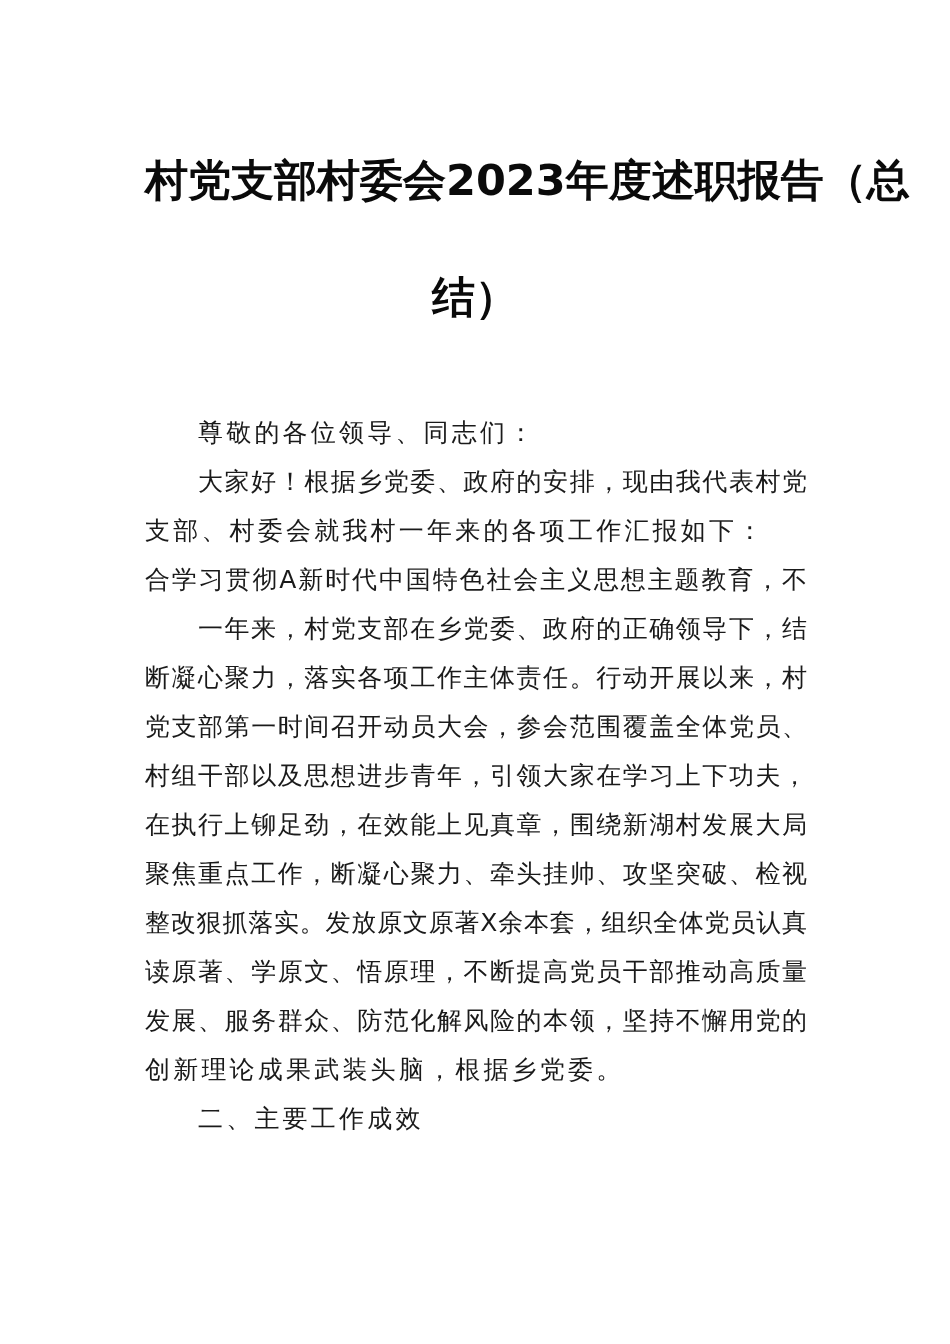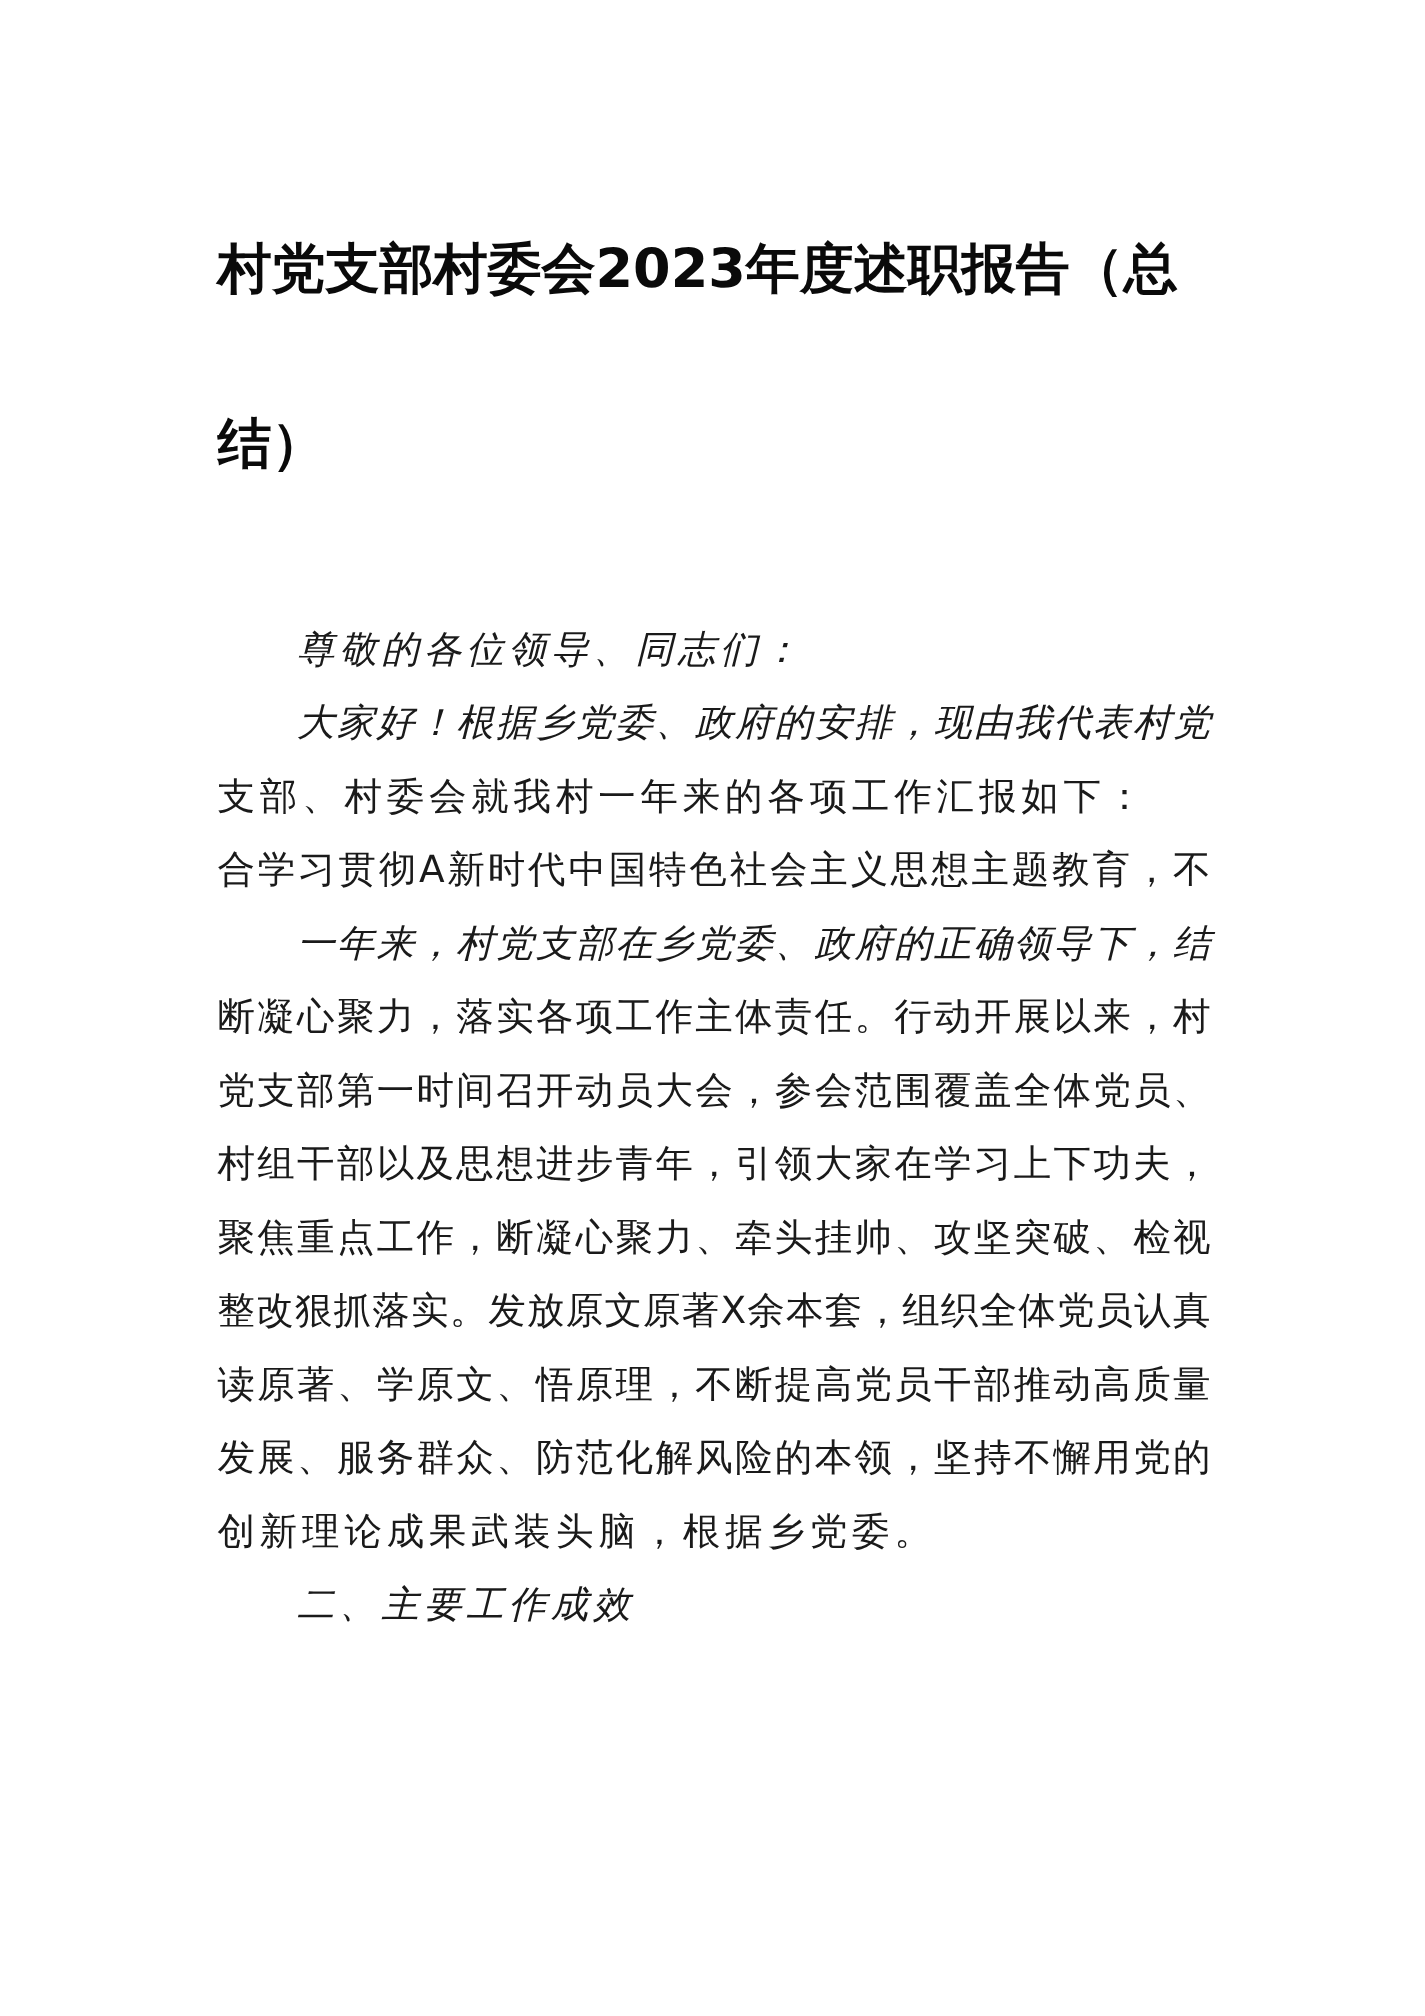--- a/index.html
+++ b/index.html
@@ -19,23 +19,24 @@
       position: absolute;
       left: 0; top: 0;
       width: 950px;
       height: 1344px;
       background: #ffffff;
     }
     .title {
       position: absolute;
       left: 145px;
       width: 660px;
+      text-align: center;
       font-family: "DejaVu Sans", "Liberation Sans", sans-serif;
       font-weight: bold;
-      font-size: 36px;
+      font-size: 43px;
       line-height: 40px;
       letter-spacing: 0px;
       color: #0a0a0a;
       white-space: nowrap;
     }
     .title.l1 { top: 160px; }
     .title.l2 { top: 277px; }
     .body {
       position: absolute;
       left: 145px;
@@ -44,39 +45,40 @@
     }
     .line {
       height: 49px;
       line-height: 38px;
       font-size: 25px;
       color: #1a1a1a;
       white-space: nowrap;
       letter-spacing: 3.2px;
       font-family: "DejaVu Sans", "Liberation Sans", sans-serif;
     }
-    .line.indent { padding-left: 53px; font-style: italic; }
+    .line.indent { padding-left: 53px; }
     .line.justify { text-align: justify; text-align-last: justify; letter-spacing: 0; }
   </style>
 </head>
 <body>
 
 <div class="page">
   <div class="title l1">村党支部村委会2023年度述职报告（总</div>
   <div class="title l2">结）</div>
 
   <div class="body">
     <div class="line indent">尊敬的各位领导、同志们：</div>
     <div class="line indent justify">大家好！根据乡党委、政府的安排，现由我代表村党</div>
     <div class="line">支部、村委会就我村一年来的各项工作汇报如下：</div>
     <div class="line justify">合学习贯彻A新时代中国特色社会主义思想主题教育，不</div>
     <div class="line indent justify">一年来，村党支部在乡党委、政府的正确领导下，结</div>
     <div class="line justify">断凝心聚力，落实各项工作主体责任。行动开展以来，村</div>
     <div class="line justify">党支部第一时间召开动员大会，参会范围覆盖全体党员、</div>
     <div class="line justify">村组干部以及思想进步青年，引领大家在学习上下功夫，</div>
+    <div class="line justify">在执行上铆足劲，在效能上见真章，围绕新湖村发展大局</div>
     <div class="line justify">聚焦重点工作，断凝心聚力、牵头挂帅、攻坚突破、检视</div>
     <div class="line justify">整改狠抓落实。发放原文原著X余本套，组织全体党员认真</div>
     <div class="line justify">读原著、学原文、悟原理，不断提高党员干部推动高质量</div>
     <div class="line justify">发展、服务群众、防范化解风险的本领，坚持不懈用党的</div>
     <div class="line">创新理论成果武装头脑，根据乡党委。</div>
     <div class="line indent">二、主要工作成效</div>
   </div>
 </div>
 
 </body></html>

